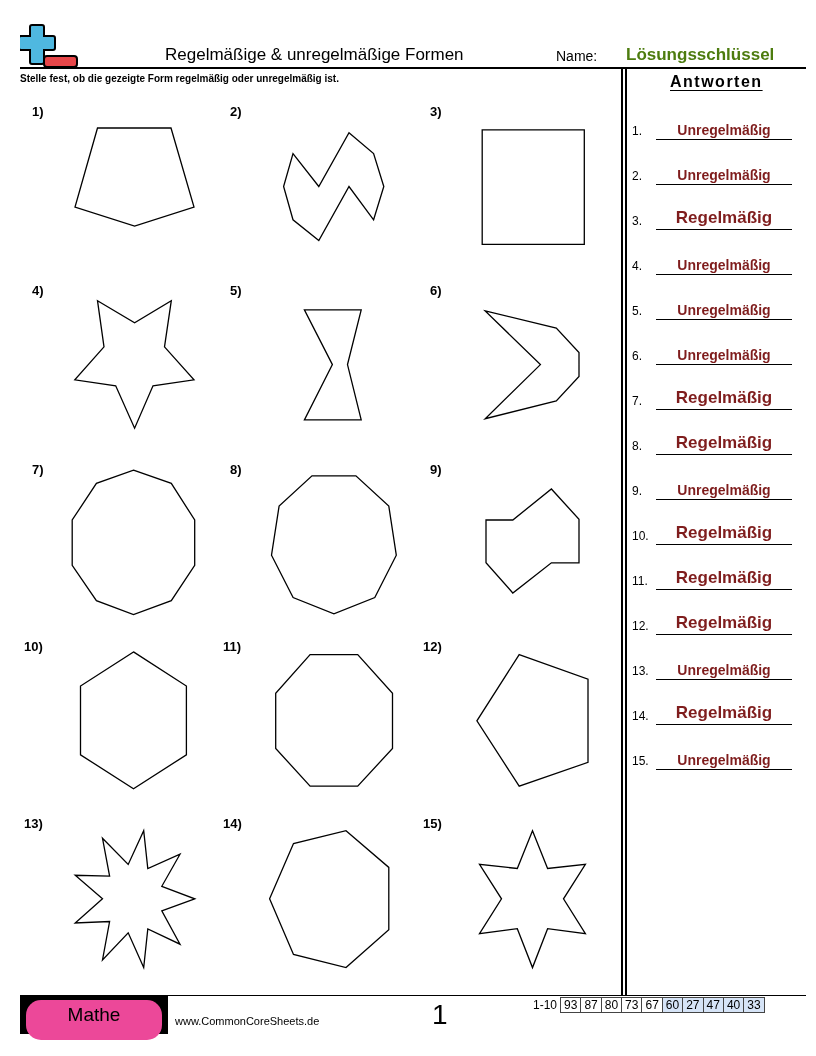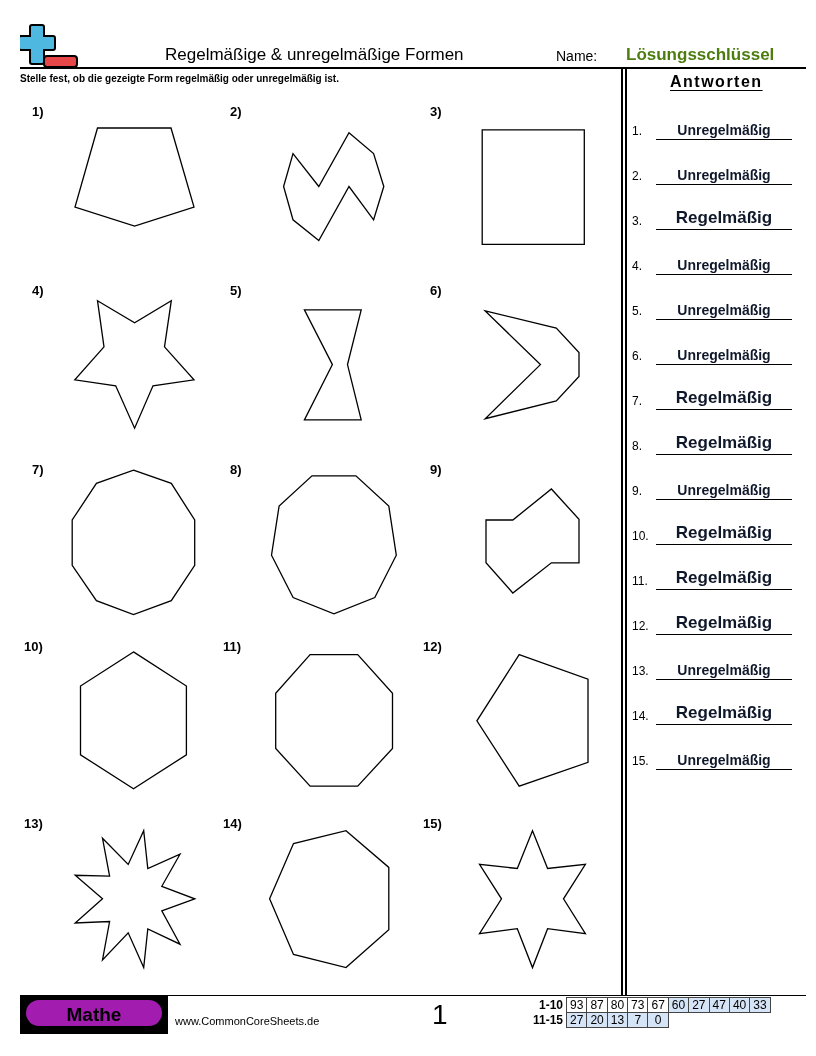--- a/index.html
+++ b/index.html
@@ -9,32 +9,32 @@
   .name-label{left:556px;top:48px;font-size:14px;}
   .name-value{left:626px;top:45px;font-size:17px;font-weight:bold;color:#4d7c0f;}
   .hline{left:20px;top:67px;width:786px;height:2px;background:#000;}
   .instr{left:20px;top:73px;font-size:10px;font-weight:bold;}
   .vline{top:67px;width:2px;height:929px;background:#000;}
   .answers-head{left:670px;top:73px;font-size:16px;font-weight:bold;letter-spacing:1.5px;text-decoration:underline;text-underline-offset:3px;}
   .qnum{font-size:13px;font-weight:bold;}
   .ans-row{left:632px;width:160px;height:24px;}
   .ans-num{position:absolute;left:0;bottom:2px;font-size:12px;}
   .ans-line{position:absolute;left:24px;right:0;bottom:0;height:1px;background:#000;}
-  .ans-text{position:absolute;left:24px;right:0;bottom:2px;text-align:center;font-weight:bold;color:#0f172a;}
+  .ans-text{position:absolute;left:24px;right:0;bottom:2px;text-align:center;font-weight:bold;color:#7f1d1d;}
   .ans-text.small{font-size:14px;}
   .ans-text.big{font-size:17px;}
   svg.shapes{position:absolute;left:0;top:0;}
   .footer-line{left:20px;top:995px;width:786px;height:1px;background:#000;}
   .mathe-box{left:20px;top:996px;width:148px;height:38px;background:#000;}
-  .mathe-pill{left:26px;top:1000px;width:136px;height:26px;background:#a21caf;border-radius:15px;text-align:center;line-height:30px;font-size:19px;font-weight:bold;}
+  .mathe-pill{left:26px;top:1000px;width:136px;height:40px;background:#ec4899;border-radius:15px;text-align:center;line-height:30px;font-size:19px;font-weight:normal;}
   .site{left:175px;top:1015px;font-size:11px;}
   .pagenum{left:432px;top:999px;font-size:28px;}
   table.scores{position:absolute;left:530px;top:997px;border-collapse:collapse;font-size:12px;}
   table.scores td{border:1px solid #444;padding:0 3px;height:14px;text-align:center;line-height:14px;}
-  table.scores td.lbl{border:none;text-align:right;padding-right:3px;font-weight:bold;}
+  table.scores td.lbl{border:none;text-align:left;padding-right:3px;}
   table.scores td.blue{background:#d6e4f7;}
   table.scores td.none{border:none;}
 </style>
 </head>
 <body>
 
 <svg class="abs" style="left:20px;top:22px;" width="60" height="46" viewBox="0 0 60 46">
   <path d="M12 3 h10 a2 2 0 0 1 2 2 v9 h9 a2 2 0 0 1 2 2 v10 a2 2 0 0 1 -2 2 h-9 v12 a2 2 0 0 1 -2 2 h-10 a2 2 0 0 1 -2 -2 v-12 h-9 a2 2 0 0 1 -2 -2 v-10 a2 2 0 0 1 2 -2 h9 v-9 a2 2 0 0 1 2 -2z" fill="#4fb8e0" stroke="#000" stroke-width="2"></path>
   <rect x="24" y="34" width="33" height="11" rx="3" fill="#e8474a" stroke="#000" stroke-width="2"></rect>
 </svg>
@@ -178,27 +178,14 @@
     <td>87</td>
     <td>80</td>
     <td>73</td>
     <td>67</td>
     <td class="blue">60</td>
     <td class="blue">27</td>
     <td class="blue">47</td>
     <td class="blue">40</td>
     <td class="blue">33</td>
   </tr>
-  <tr>
-    <td class="lbl">11-15</td>
-    <td class="blue">27</td>
-    <td class="blue">20</td>
-    <td class="blue">13</td>
-    <td class="blue">7</td>
-    <td class="blue">0</td>
-    <td class="none"></td>
-        <td class="none"></td>
-        <td class="none"></td>
-        <td class="none"></td>
-        <td class="none"></td>
-  </tr>
 </tbody>
   </table>
 
 </body></html>

